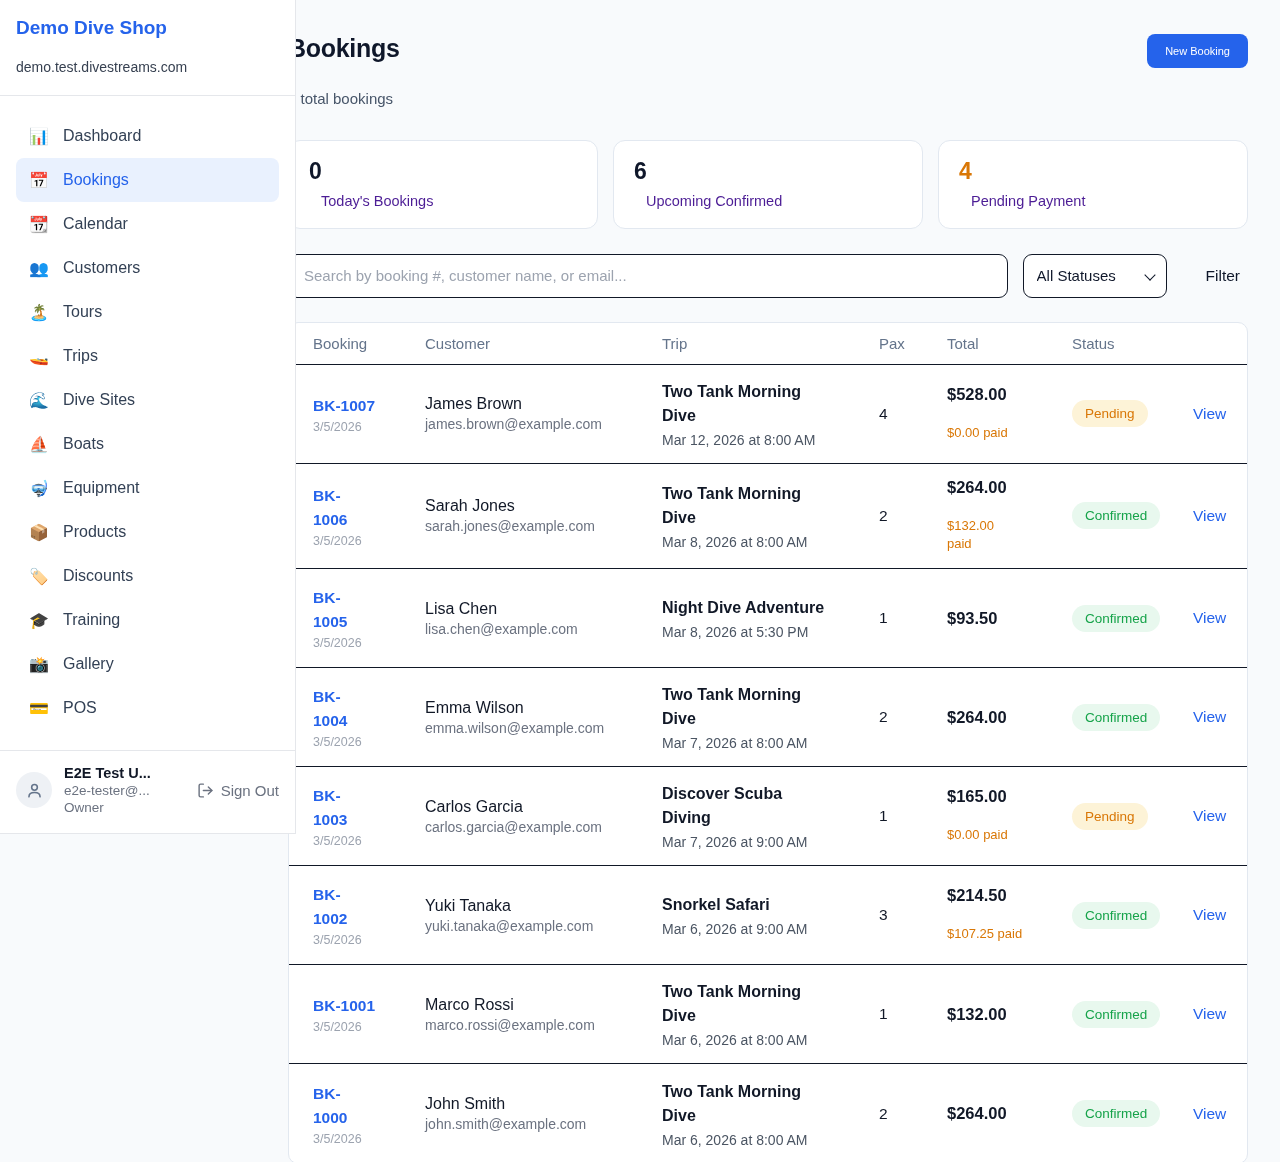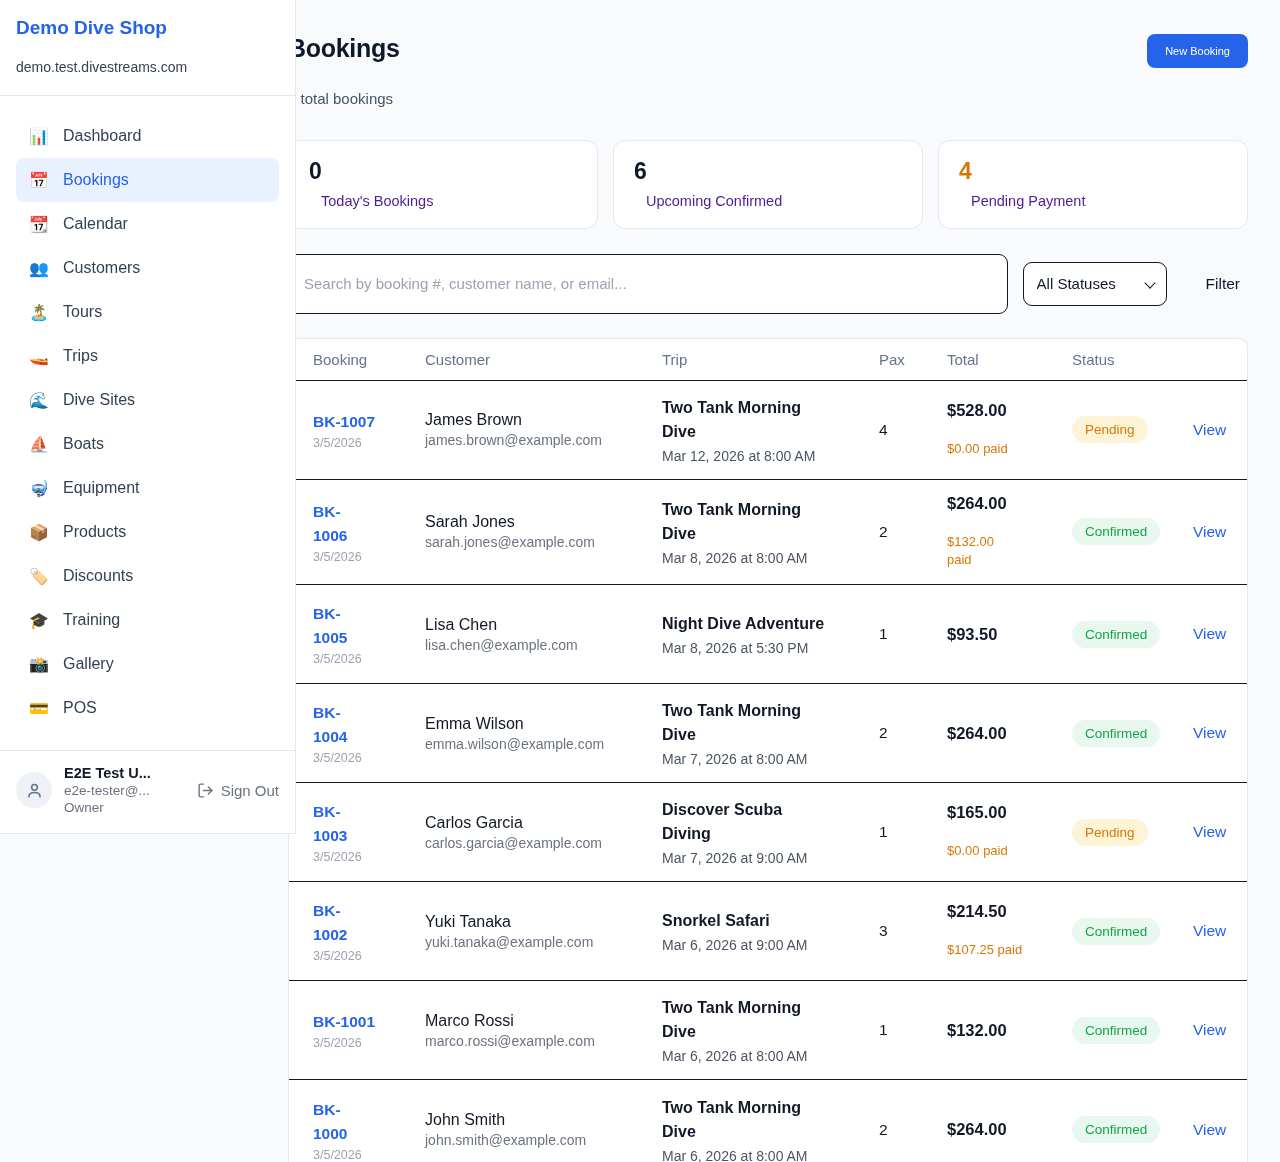--- a/index.html
+++ b/index.html
@@ -62,21 +62,21 @@
   .stats { display:flex; gap:15px; margin-top:33px; }
   .stat-card {
     flex:1 1 0; background:#ffffff; border:1px solid #e2e8f0;
     border-radius:12px; padding:17px 20px 19px;
   }
   .stat-value { font-size:23px; font-weight:700; color:#0f172a; line-height:1.2; }
   .stat-label { font-size:14.5px; color:#4c1d95; margin-top:7px;margin-left:12px; }
   
   .filter-row { display:flex; align-items:center; margin-top:25px; gap:15px; }
   .search-input {
-    flex:1 1 auto; height:60px; border:1px solid #111827; border-radius:9px;
+    flex:1 1 auto; height:44px; border:1px solid #111827; border-radius:9px;
     padding:0 15px; font-size:15px; font-family:inherit; color:#0f172a;
     background:#ffffff; outline:none;
   }
   .search-input::placeholder { color:#9ca3af; }
   .select-wrap { position:relative; width:144px; flex:0 0 auto; }
   .select-wrap select {
     width:100%; height:44px; border:1px solid #111827; border-radius:9px;
     background:#ffffff; font-family:inherit; font-size:15px; color:#0f172a;
     padding:0 30px 0 13px; appearance:none; -webkit-appearance:none; cursor:pointer;
   }

